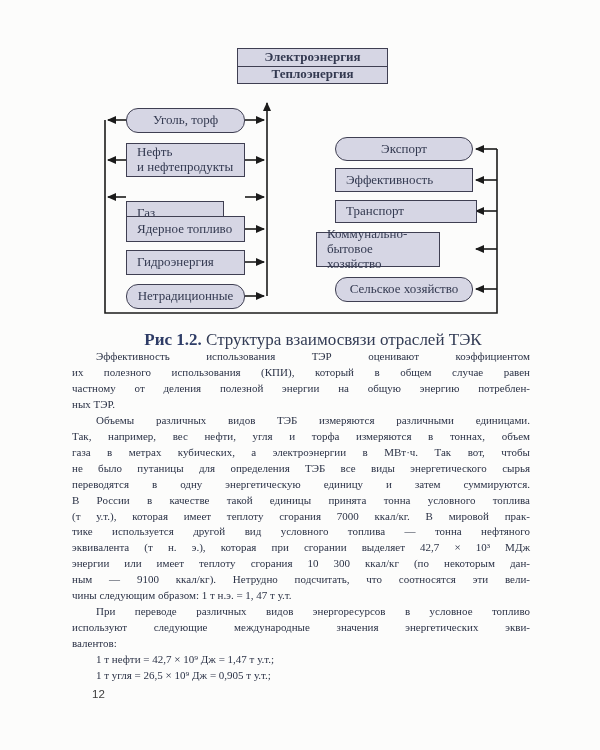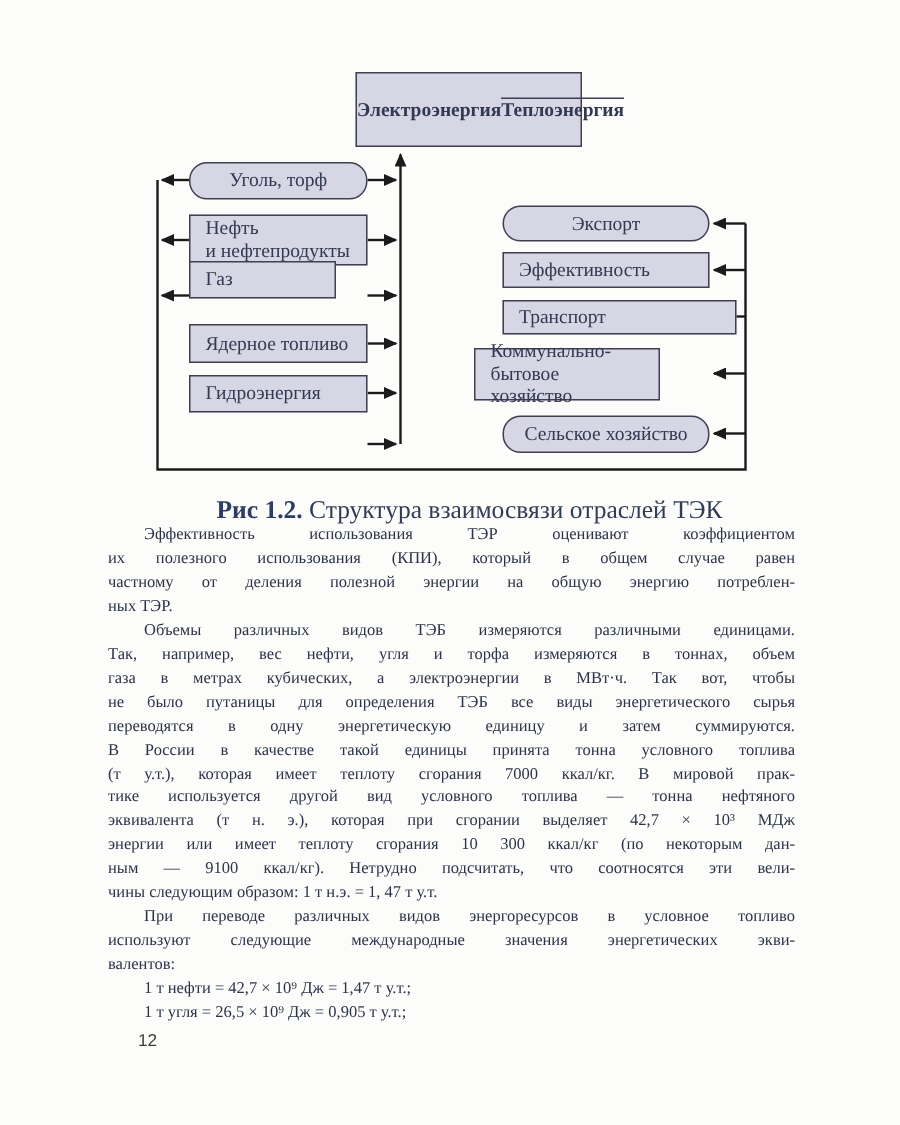--- a/index.html
+++ b/index.html
@@ -18,32 +18,32 @@
     background:var(--box-fill,#d6d6e4);
     border:1.2px solid var(--box-border,#3f3f52);
     box-sizing:border-box;
     display:flex;align-items:center;
     font-size:13px;line-height:1.15;
     color:var(--box-text,#333950);
     white-space:pre-line;
   }
   .fbox.center{justify-content:center;text-align:center;border-radius:12px;}
   .fbox.left{padding-left:10px;}
-  .b-top{left:237px;top:48px;width:151px;height:50px;justify-content:stretch;padding:0;border:1.4px solid var(--box-border,#3f3f52);}
+  .b-top{left:237px;top:48px;width:151px;height:36px;flex-direction:column;justify-content:stretch;padding:0;border:1.4px solid var(--box-border,#3f3f52);}
   .b-top .cell{flex:1;display:flex;align-items:center;justify-content:center;width:100%;font-weight:bold;}
   .b-top .cell+.cell{border-top:1.2px solid var(--box-border,#3f3f52);}
   .s1{left:126px;top:108px;width:119px;height:25px;}
   .s2{left:126px;top:143px;width:119px;height:34px;}
-  .s3{left:126px;top:174px;width:98px;height:25px;}
+  .s3{left:126px;top:201px;width:98px;height:25px;}
   .s4{left:126px;top:216px;width:119px;height:26px;}
   .s5{left:126px;top:250px;width:119px;height:25px;}
   .s6{left:126px;top:284px;width:119px;height:25px;}
   .c1{left:335px;top:137px;width:138px;height:24px;}
   .c2{left:335px;top:168px;width:138px;height:24px;}
-  .c3{left:335px;top:200px;width:156px;height:23px;text-align:center;}
+  .c3{left:335px;top:200px;width:142px;height:23px;text-align:center;}
   .c4{left:316px;top:232px;width:124px;height:35px;}
   .c5{left:335px;top:277px;width:138px;height:25px;}
   .connectors{position:absolute;left:0;top:0;pointer-events:none;}
   
   .caption{
     position:absolute;left:84px;top:330px;width:458px;
     text-align:center;font-size:17px;color:var(--caption-color,#333c55);
   }
   .caption b{color:var(--caption-label-color,#2e3c66);}
   
@@ -102,20 +102,21 @@
     <div class="cell">Электроэнергия</div>
     <div class="cell">Теплоэнергия</div>
   </div>
 
   <div class="fbox s1 center">Уголь, торф</div>
   <div class="fbox s2 left">Нефть
 и нефтепродукты</div>
   <div class="fbox s3 left">Газ</div>
   <div class="fbox s4 left">Ядерное топливо</div>
   <div class="fbox s5 left">Гидроэнергия</div>
+  <div class="fbox s6 center">Нетрадиционные</div>
 
   <div class="fbox c1 center">Экспорт</div>
   <div class="fbox c2 left">Эффективность</div>
   <div class="fbox c3 left">Транспорт</div>
   <div class="fbox c4 left">Коммунально-бытовое
 хозяйство</div>
   <div class="fbox c5 center">Сельское хозяйство</div>
 </div>
 
 <div class="caption">

